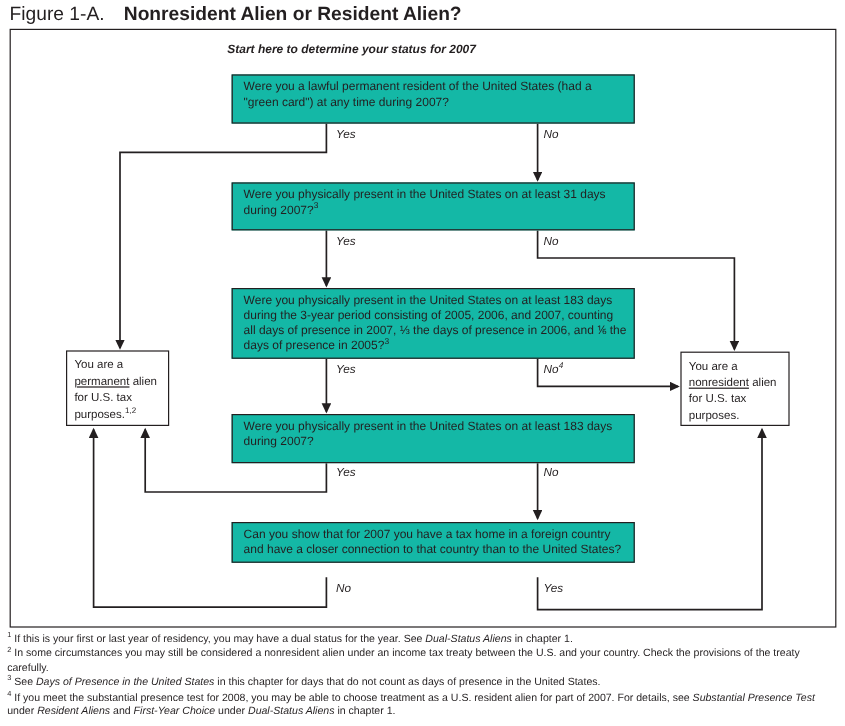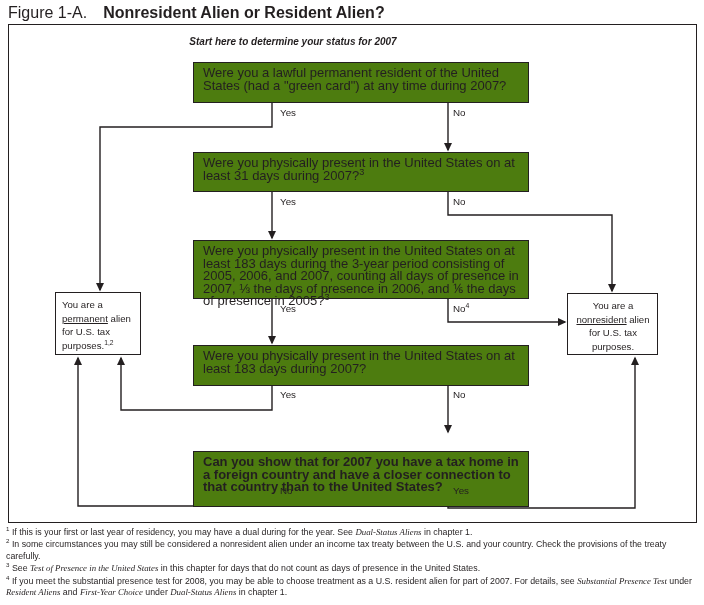--- a/index.html
+++ b/index.html
@@ -14,41 +14,41 @@
   .fig-title .heading{font-weight:700;margin-left:16px;}
   .frame{
     left:8px;top:24px;width:687px;height:497px;
     border:1px solid #231f20;background:#fff;
   }
   .start{
     left:8px;top:36px;width:570px;text-align:center;
     font-size:10px;font-weight:700;font-style:italic;
   }
   .qbox{
-    left:193px;width:336px;border:1px solid #231f20;background:#4d7c0f;
+    left:193px;width:336px;border:1px solid #231f20;background:#14b8a6;
     box-sizing:border-box;padding:4px 6px 2px 9px;
-    font-size:13px;line-height:12.5px;
+    font-size:10px;line-height:12.5px;
   }
   .q1{top:62px;height:41px;}
   .q2{top:152px;height:40px;}
   .q3{top:240px;height:59px;}
   .q4{top:345px;height:41px;}
-  .q5{top:451px;height:56px;font-weight:bold;}
+  .q5{top:435px;height:34px;}
   .result{
     border:1.3px solid #231f20;background:#fff;box-sizing:border-box;
     padding:5px 5px 4px 6px;font-size:9.6px;line-height:13.5px;
   }
   .res-left{left:55px;top:292px;width:86px;height:63px;}
-  .res-right{left:567px;top:293px;width:91px;height:62px;text-align:center;}
-  .lbl{font-size:9.8px;white-space:nowrap;}
+  .res-right{left:567px;top:293px;width:91px;height:62px;}
+  .lbl{font-style:italic;font-size:9.8px;white-space:nowrap;}
   svg.wires{left:0;top:0;pointer-events:none;}
   svg.wires polyline{fill:none;stroke:#231f20;stroke-width:1.4;}
   .footnotes{left:6px;top:527px;width:694px;}
   .footnote{font-size:8.8px;line-height:11.4px;margin-bottom:1px;}
-  .i{font-style:italic;font-family:Liberation Serif, serif;}
+  .i{font-style:italic;}
   .u{text-decoration:underline;}
   sup{font-size:0.7em;line-height:0;}
 </style>
 </head>
 <body>
 
 <div class="abs fig-title">
   <span class="label">Figure 1-A.</span><span class="heading">Nonresident Alien or Resident Alien?</span>
 </div>
 
@@ -88,17 +88,17 @@
 <div class="abs lbl" style="left:453px;top:303px;"><span>No</span><sup>4</sup></div>
 <div class="abs lbl" style="left:280px;top:389px;"><span>Yes</span></div>
 <div class="abs lbl" style="left:453px;top:389px;"><span>No</span></div>
 <div class="abs lbl" style="left:280px;top:485px;"><span>No</span></div>
 <div class="abs lbl" style="left:453px;top:485px;"><span>Yes</span></div>
 
 <div class="abs result res-left"><span>You are a </span><span class="u">permanent</span><span> alien for U.S. tax purposes.</span><sup>1,2</sup></div>
 <div class="abs result res-right"><span>You are a </span><span class="u">nonresident</span><span> alien for U.S. tax purposes.</span></div>
 
 <div class="abs footnotes">
-  <div class="footnote"><sup>1</sup><span> If this is your first or last year of residency, you may have a dual during for the year. See </span><span class="i">Dual-Status Aliens</span><span> in chapter 1.</span></div>
+  <div class="footnote"><sup>1</sup><span> If this is your first or last year of residency, you may have a dual status for the year. See </span><span class="i">Dual-Status Aliens</span><span> in chapter 1.</span></div>
   <div class="footnote"><sup>2</sup><span> In some circumstances you may still be considered a nonresident alien under an income tax treaty between the U.S. and your country. Check the provisions of the treaty carefully.</span></div>
-  <div class="footnote"><sup>3</sup><span> See </span><span class="i">Test of Presence in the United States</span><span> in this chapter for days that do not count as days of presence in the United States.</span></div>
+  <div class="footnote"><sup>3</sup><span> See </span><span class="i">Days of Presence in the United States</span><span> in this chapter for days that do not count as days of presence in the United States.</span></div>
   <div class="footnote"><sup>4</sup><span> If you meet the substantial presence test for 2008, you may be able to choose treatment as a U.S. resident alien for part of 2007. For details, see </span><span class="i">Substantial Presence Test</span><span> under </span><span class="i">Resident Aliens</span><span> and </span><span class="i">First-Year Choice</span><span> under </span><span class="i">Dual-Status Aliens</span><span> in chapter 1.</span></div>
 </div>
 
 </body></html>

